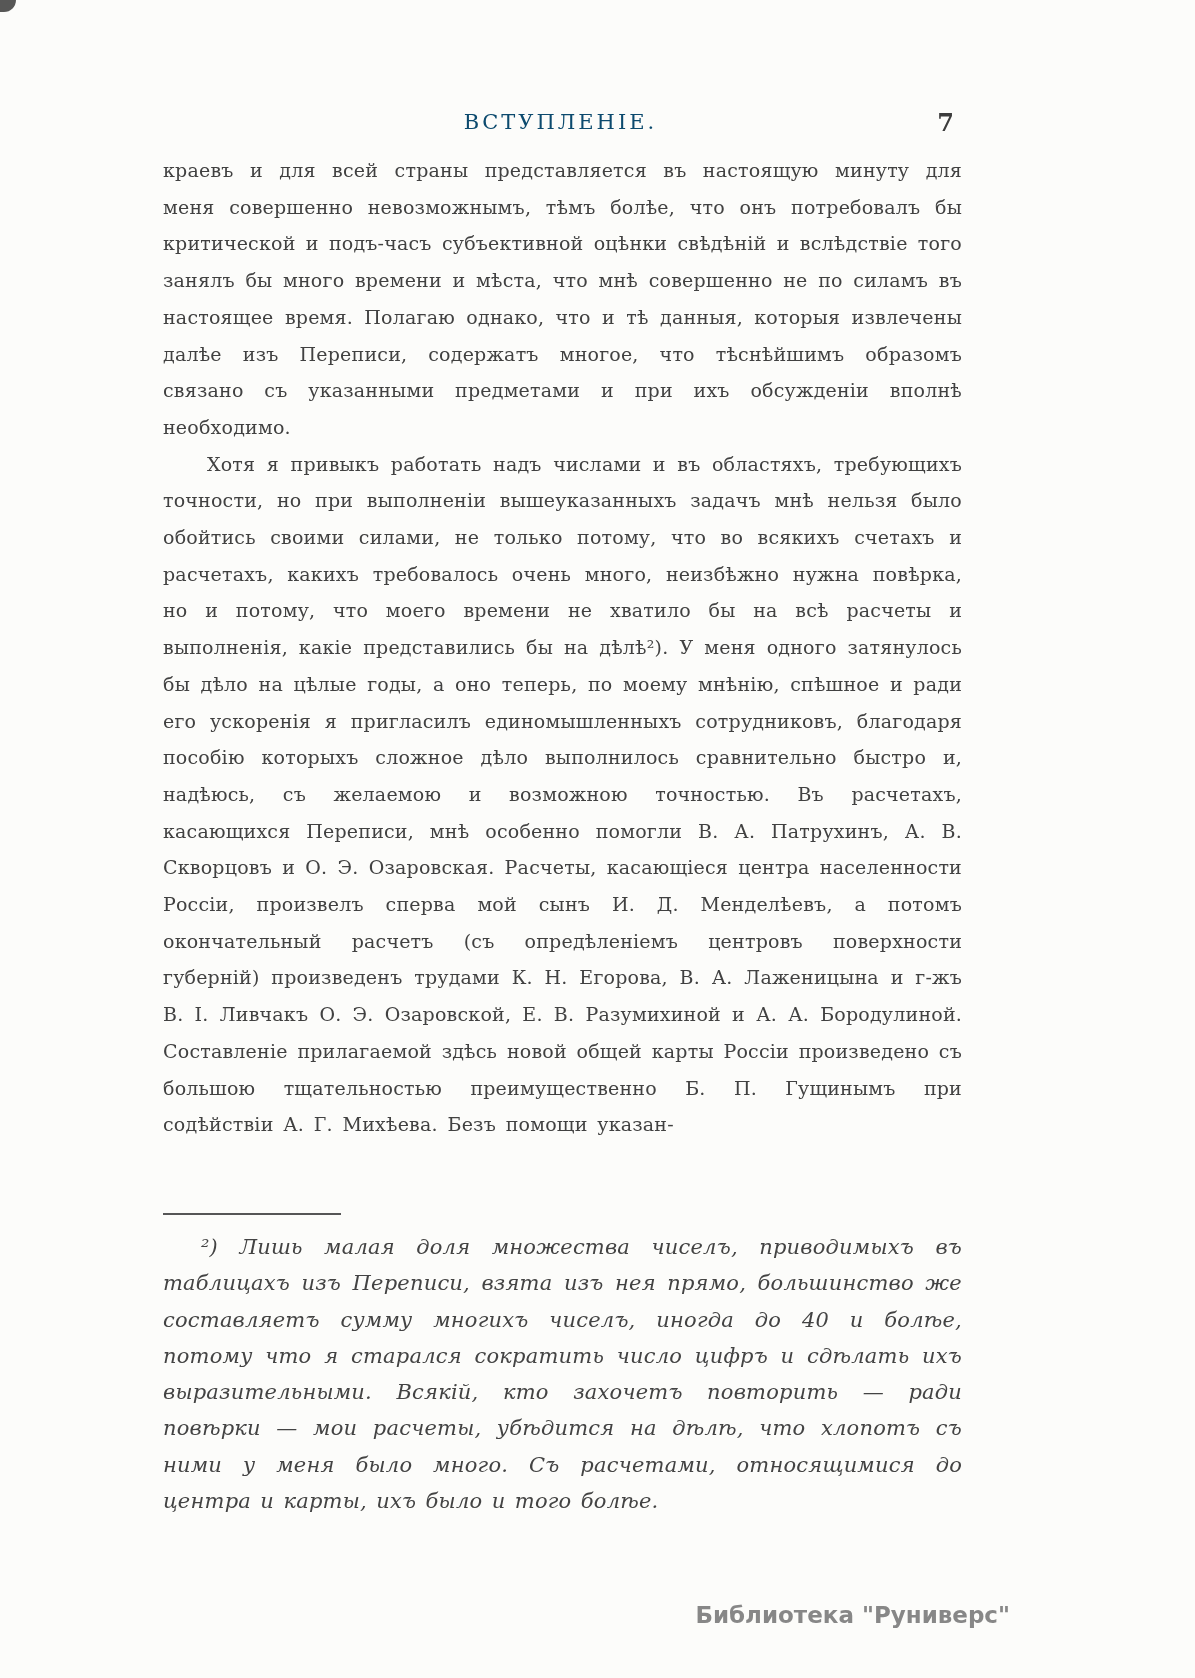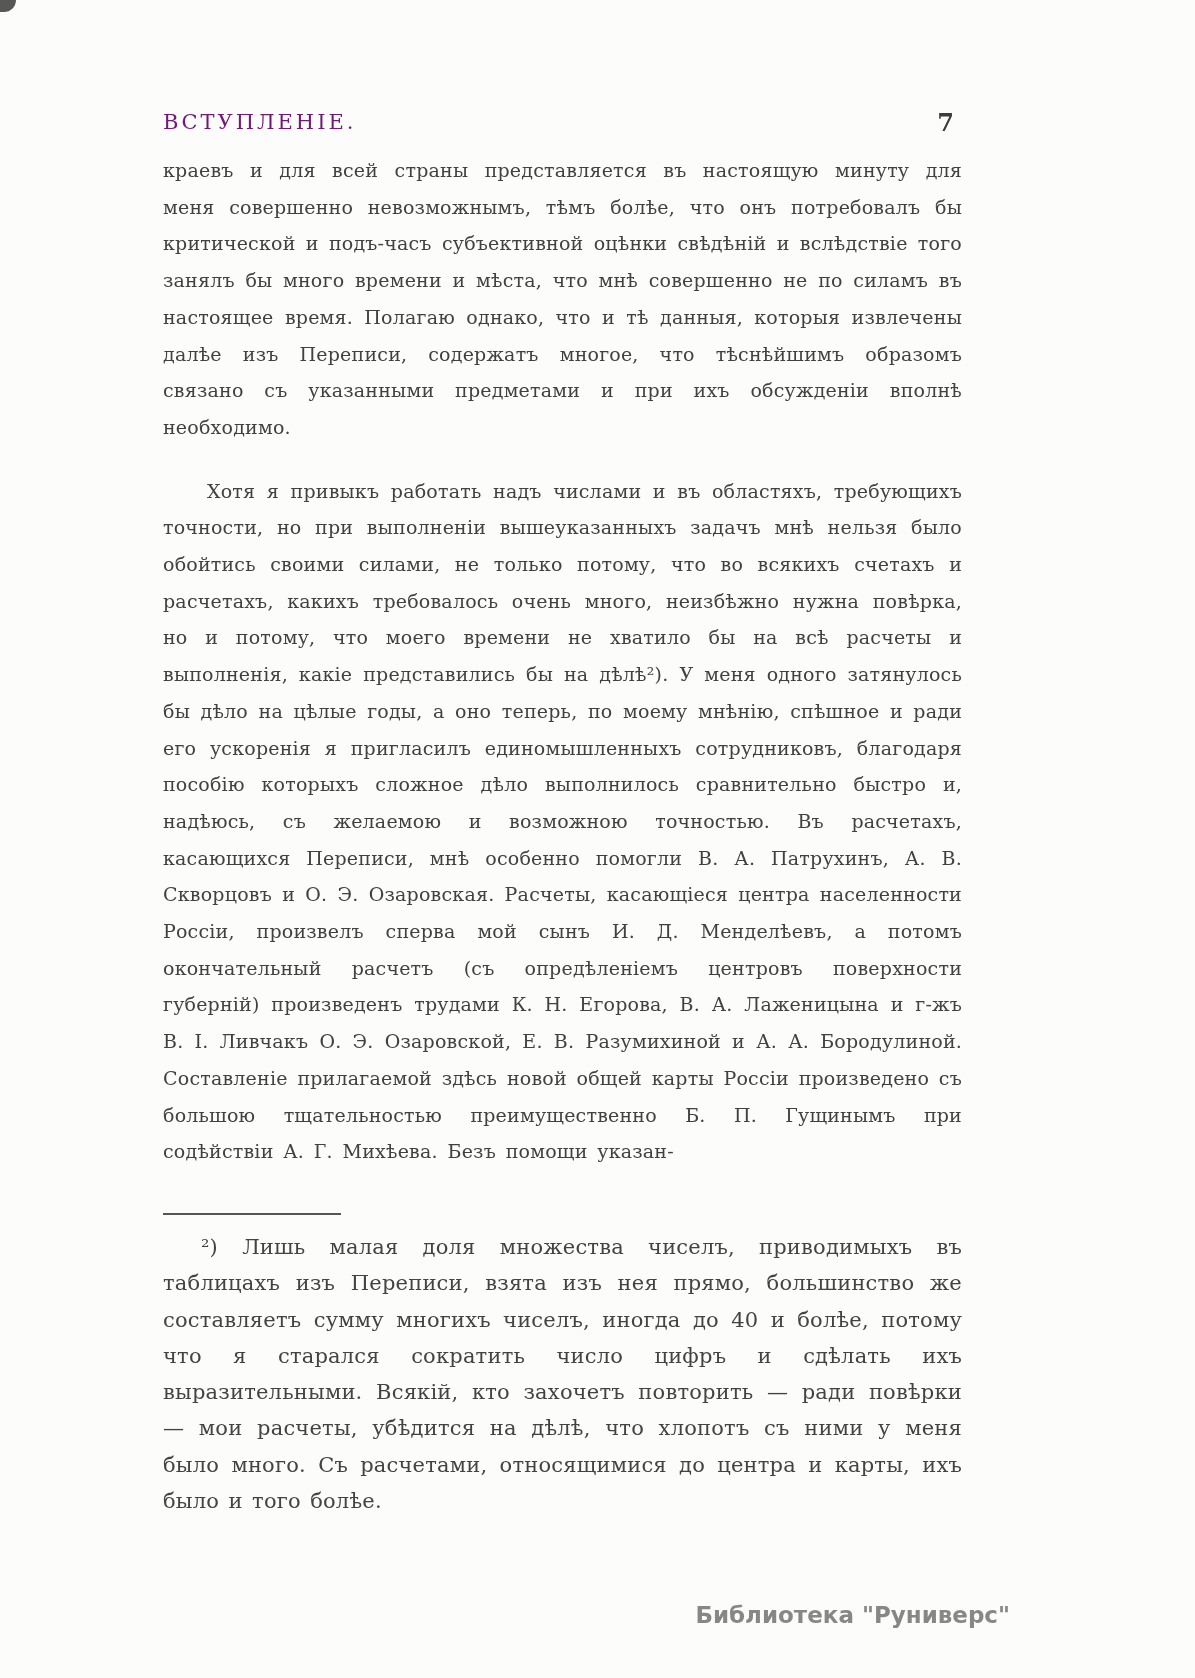--- a/index.html
+++ b/index.html
@@ -35,24 +35,24 @@
     top: 108px;
     left: 163px;
     width: 799px;
     height: 32px;
   }
   .running-title {
     position: absolute;
     left: 0;
     right: 4px;
     top: 2px;
-    text-align: left;
+    text-align: center;
     font-size: 21px;
     letter-spacing: 3px;
-    color: #701a75;
+    color: #0c4a6e;
   }
   .page-number {
     position: absolute;
     right: 8px;
     top: 0;
     font-size: 24px;
     font-weight: bold;
     color: #3c3c3c;
   }
   .body-text {
@@ -65,27 +65,27 @@
     margin: 0;
     font-size: 19px;
     line-height: 36.7px;
     text-align: justify;
     word-spacing: 3.5px;
     letter-spacing: 0.2px;
     color: #414141;
   }
   .para.indent {
     text-indent: 44px;
-    margin-top: 27px;
   }
   .footnote {
     position: absolute;
     top: 1213px;
     left: 163px;
     width: 799px;
+    font-style: italic;
   }
   .footnote-rule {
     width: 178px;
     height: 2px;
     background: #565656;
     margin: 0 0 14px 0;
   }
   .footnote-text {
     margin: 0;
     font-size: 21px;

